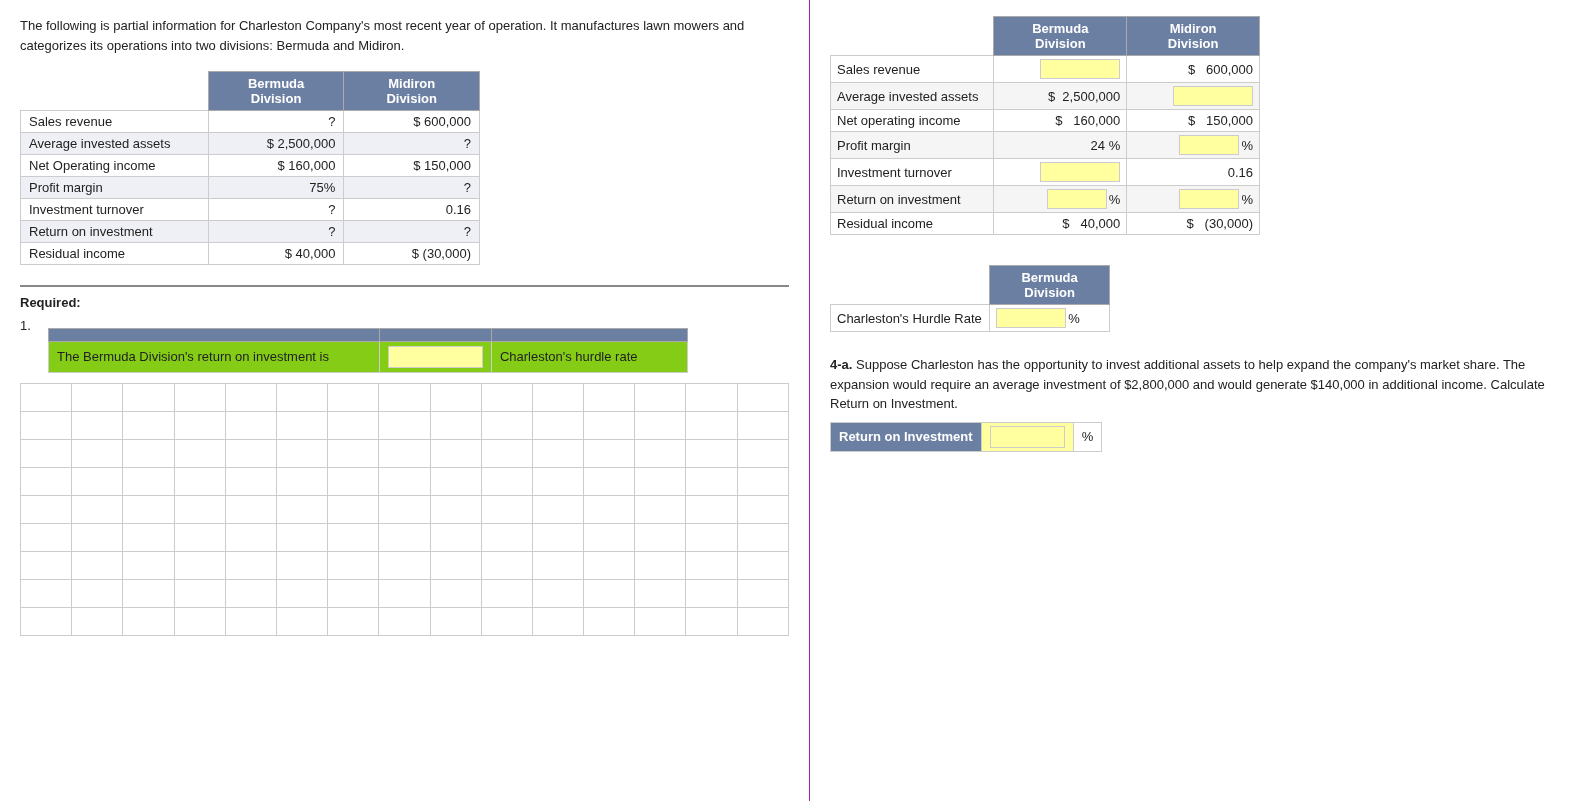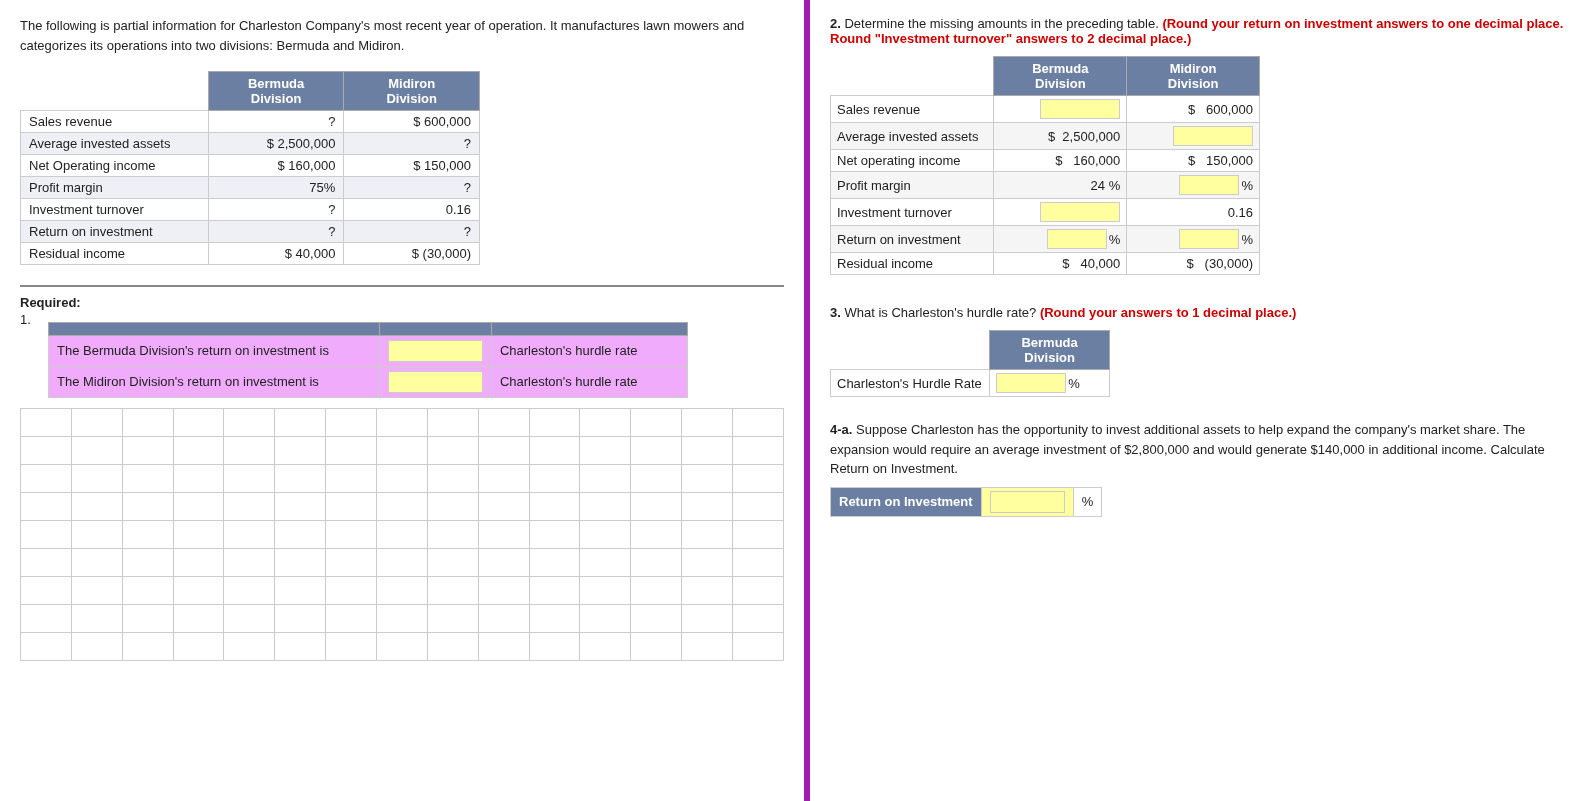--- a/index.html
+++ b/index.html
@@ -12,21 +12,21 @@
       min-height: 801px;
     }
     .page {
       display: flex;
       width: 1590px;
       min-height: 801px;
     }
     .left-panel {
       width: 810px;
       padding: 16px 20px;
-      border-right: 6px solid #a21caf;
+      border-right: 1px solid #a21caf;
     }
     .right-panel {
       width: 780px;
       padding: 16px 20px;
     }
     .intro-text {
       font-size: 13px;
       line-height: 1.5;
       margin-bottom: 16px;
     }
@@ -60,20 +60,21 @@
       width: 180px;
     }
     .info-table td.val-col {
       width: 130px;
       text-align: right;
     }
 
     
     .required-title {
       font-weight: bold;
+      margin-bottom: 6px;
     }
     .required-item {
       display: flex;
       margin-bottom: 10px;
       font-size: 13px;
       line-height: 1.5;
     }
     .required-num {
       min-width: 28px;
       font-weight: normal;
@@ -90,21 +91,21 @@
       color: #fff;
       padding: 6px 10px;
       text-align: center;
       font-size: 13px;
       border: 1px solid #aaa;
     }
     .q1-table td {
       padding: 4px 8px;
       border: 1px solid #ccc;
       font-size: 13px;
-      background: #f0abfc;
+      background: #84cc16;
     }
     .q1-table td.text-cell {
       width: 340px;
     }
     .q1-table td.input-cell {
       width: 100px;
     }
     .q1-table td.label-cell {
       width: 200px;
     }
@@ -322,27 +323,20 @@
             </tr>
           </thead>
           <tbody>
             <tr>
               <td class="text-cell">The Bermuda Division's return on investment is</td>
               <td class="input-cell">
                 <input type="text" class="input-yellow" style="width: 95px;">
               </td>
               <td class="label-cell">Charleston's hurdle rate</td>
             </tr>
-            <tr>
-              <td class="text-cell">The Midiron Division's return on investment is</td>
-              <td class="input-cell">
-                <input type="text" class="input-yellow" style="width: 95px;">
-              </td>
-              <td class="label-cell">Charleston's hurdle rate</td>
-            </tr>
           </tbody>
         </table>
       </div>
     </div>
 
     <table class="grid-area">
       <tbody>
 
         <tr>
           <td></td>
@@ -496,25 +490,20 @@
             <td></td>
             <td></td>
             <td></td>
         </tr>
       </tbody>
     </table>
   </div>
 
   <div class="right-panel">
 
-    <div class="section-title">
-      <span class="section-num">2.</span>
-      Determine the missing amounts in the preceding table.
-      <span class="red-text">(Round your return on investment answers to one decimal place. Round "Investment turnover" answers to 2 decimal place.)</span>
-    </div>
 
     <table class="q2-table">
       <thead>
         <tr>
           <th style="background:#fff;border:none;width:160px;"></th>
           <th style="width:130px;">Bermuda<br>Division</th>
           <th style="width:130px;">Midiron<br>Division</th>
         </tr>
       </thead>
       <tbody>
@@ -600,25 +589,20 @@
           </td>
           <td class="val-col">
             <span>$</span>
             &nbsp;&nbsp;(30,000)
           </td>
         </tr>
       </tbody>
     </table>
 
     <div style="margin-top: 30px;">
-      <div class="section-title">
-        <span class="section-num">3.</span>
-        What is Charleston's hurdle rate?
-        <span class="red-text">(Round your answers to 1 decimal place.)</span>
-      </div>
       <table class="q3-table">
         <thead>
           <tr>
             <th style="background:#fff;border:none;width:160px;"></th>
             <th style="width:120px;">Bermuda<br>Division</th>
           </tr>
         </thead>
         <tbody>
           <tr>
             <td>Charleston's Hurdle Rate</td>

